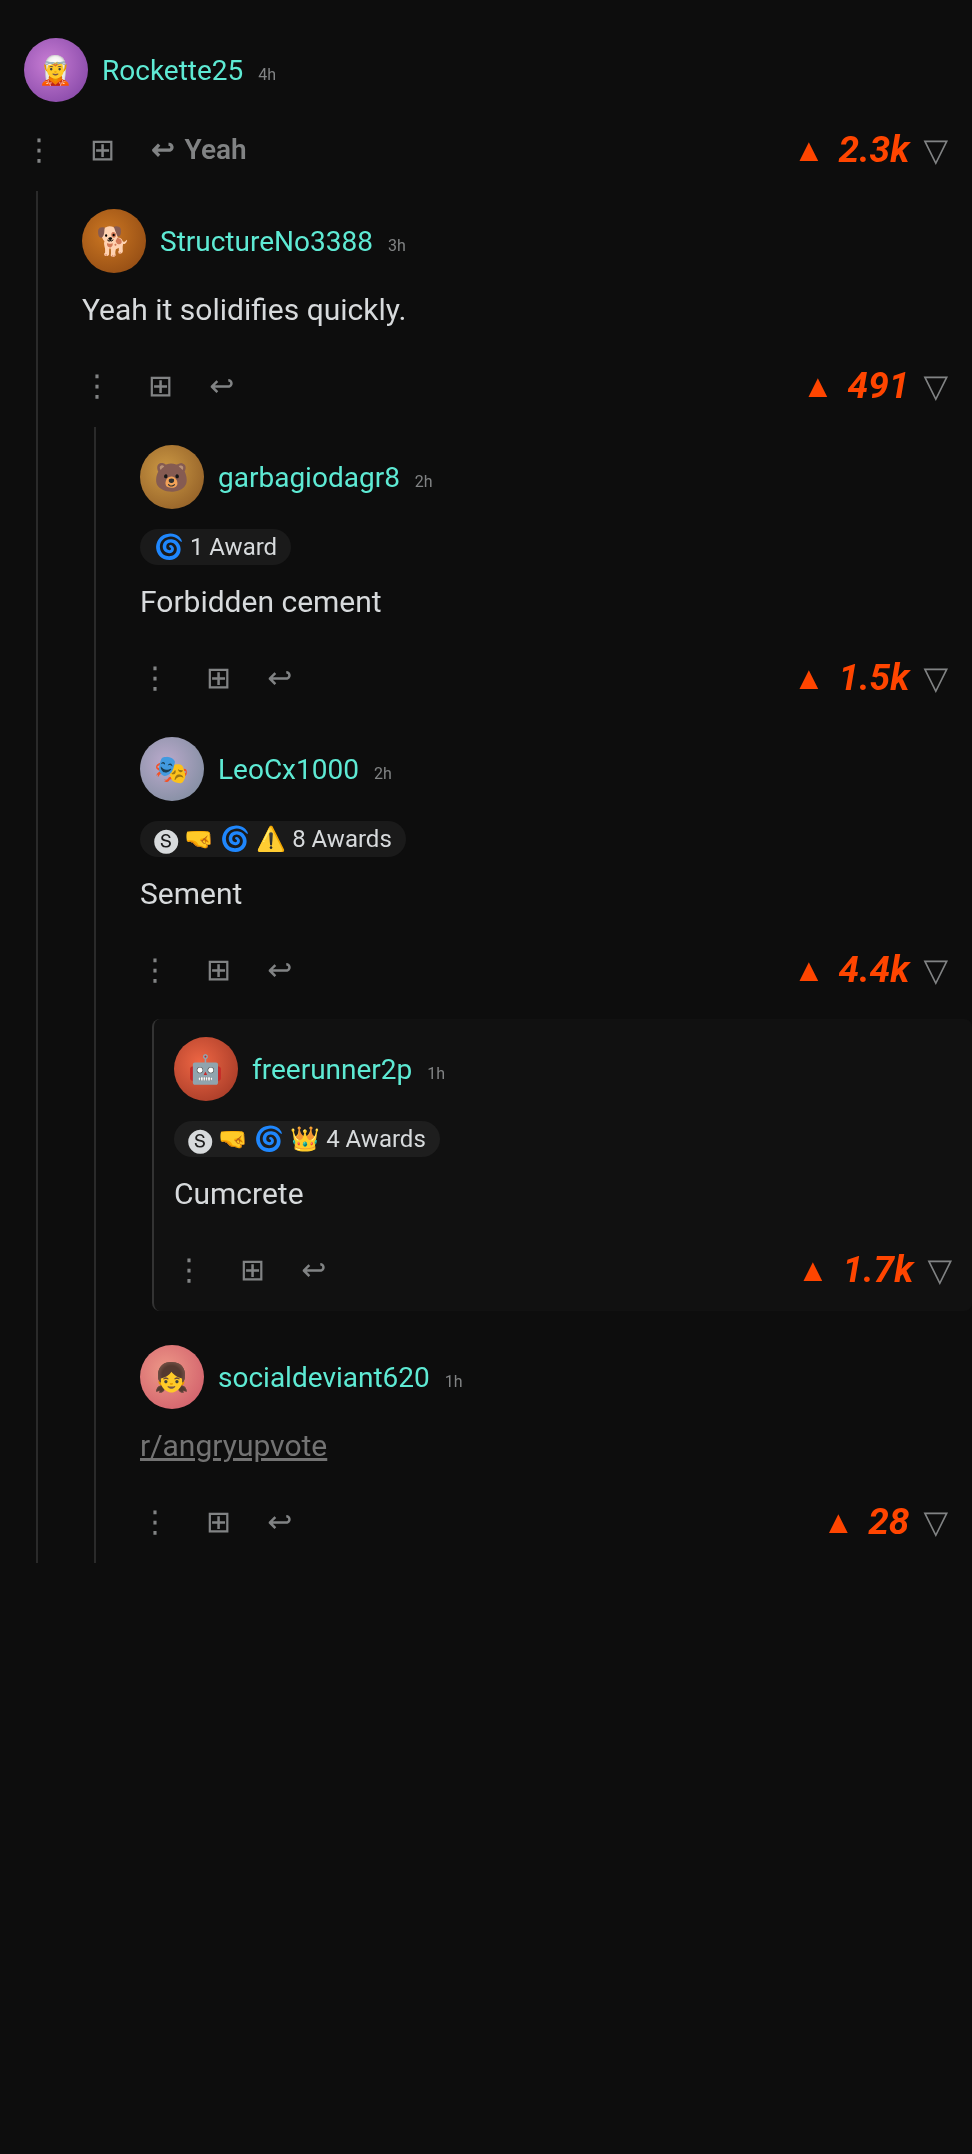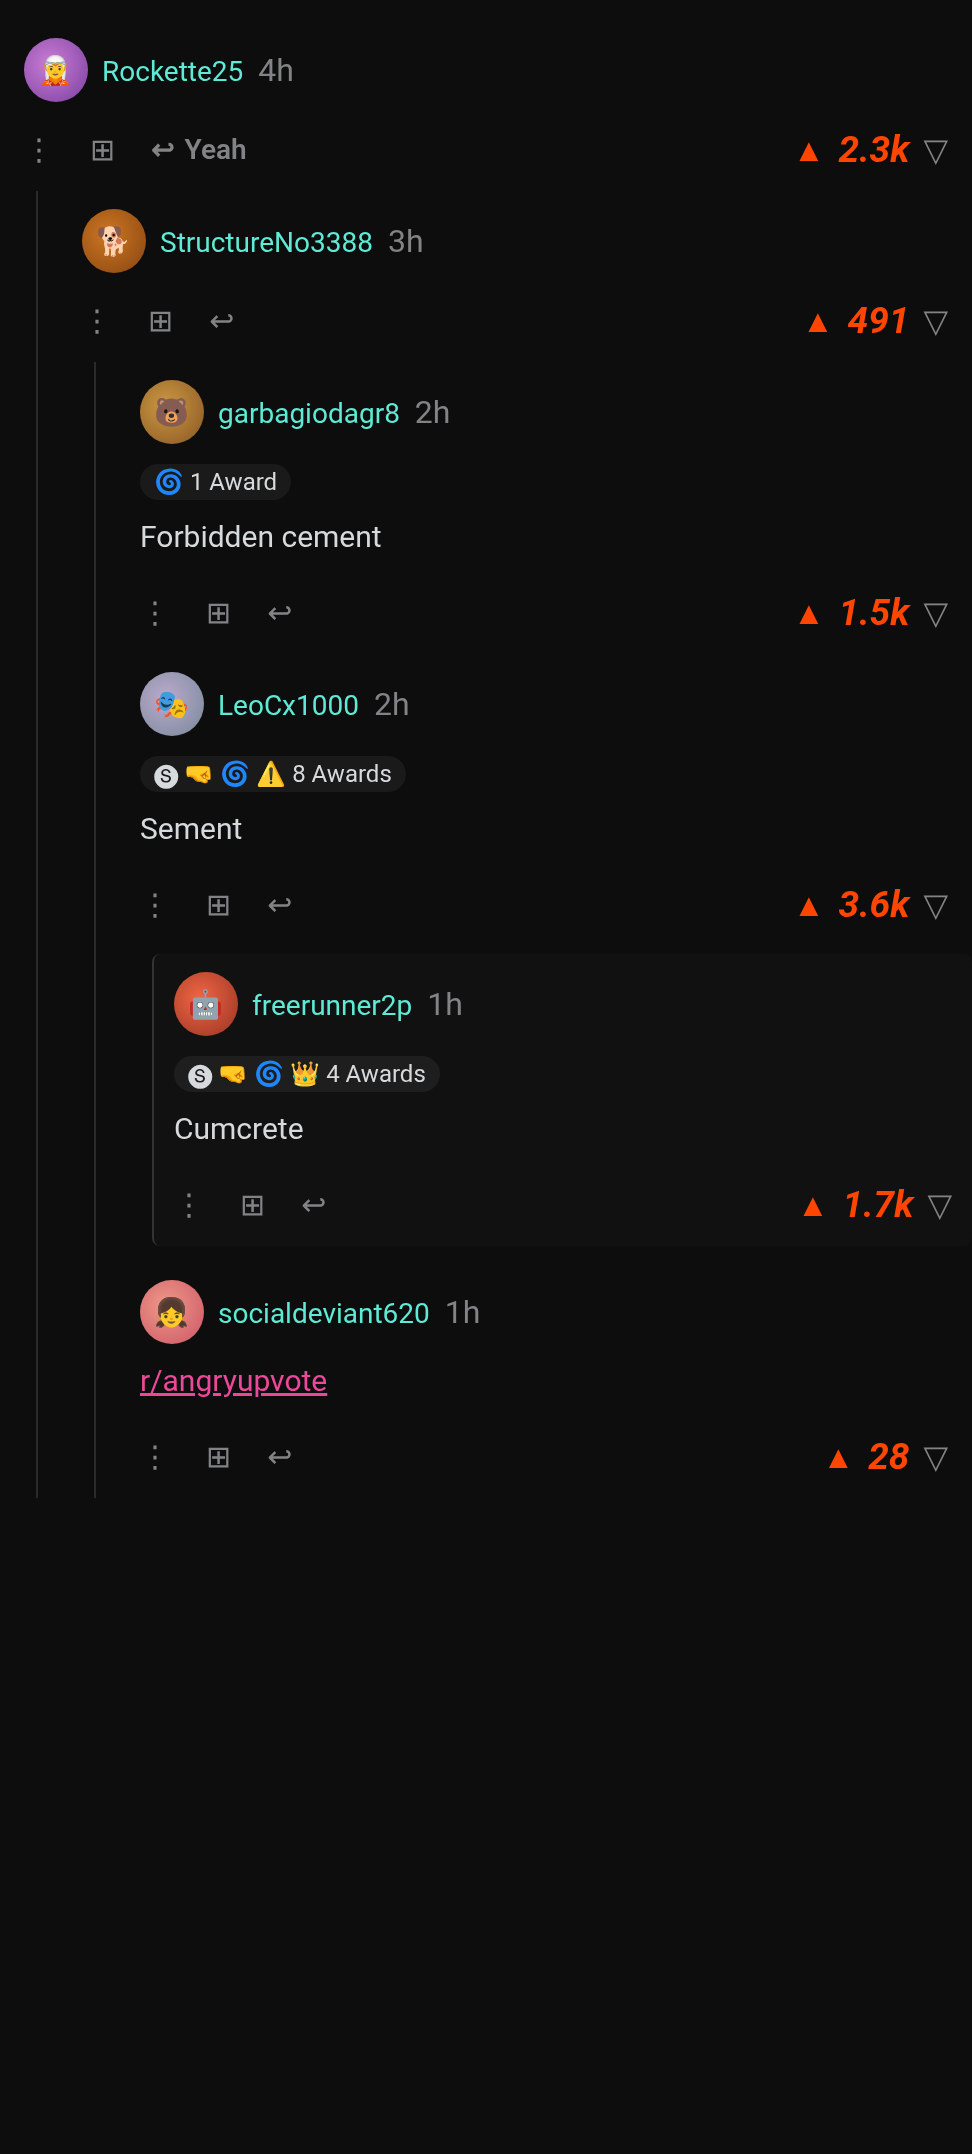--- a/index.html
+++ b/index.html
@@ -43,21 +43,21 @@
     .avatar-free { background: radial-gradient(circle at 40% 40%, #ee6644, #993322); }
     .avatar-social { background: radial-gradient(circle at 40% 40%, #ee9988, #cc5566); }
 
     .username {
       font-weight: 400;
       font-size: 28px;
       color: #5eead4;
     }
     .timestamp {
       color: #818384;
-      font-size: 32px;
+      font-size: 16px;
       margin-left: 8px;
     }
     .awards-badge {
       display: inline-flex;
       align-items: center;
       gap: 6px;
       background: #1a1a1a;
       border-radius: 20px;
       padding: 4px 14px;
       font-size: 24px;
@@ -109,21 +109,21 @@
       font-size: 37px;
       font-style: italic;
     }
     .nested-reply {
       background: #111111;
       border-radius: 8px;
       margin: 8px 0 16px 0;
       padding: 18px 20px 0 20px;
     }
     .link-text {
-      color: #ec4899;
+      color: #737373;
       font-size: 30px;
     }
   </style>
 </head>
 <body>
 
 <div class="comment-thread">
 
   <div class="comment">
     <div class="comment-header">
@@ -150,20 +150,21 @@
 
   <div style="margin-left: 36px; border-left: 2px solid #2a2a2a; padding-left: 20px;">
     <div class="comment">
       <div class="comment-header">
         <div class="avatar avatar-structure">🐕</div>
         <div>
           <span class="username">StructureNo3388</span>
           <span class="timestamp">3h</span>
         </div>
       </div>
+      <div class="comment-body">Yeah it solidifies quickly.</div>
       <div class="action-bar">
         <span class="action-icon">⋮</span>
         <span class="action-icon">⊞</span>
         <span class="action-icon">↩</span>
         <div class="vote-area">
           <span class="upvote-btn">▲</span>
           <span class="vote-count">491</span>
           <span class="downvote-btn">▽</span>
         </div>
       </div>
@@ -214,21 +215,21 @@
             <span>8 Awards</span>
           </span>
         </div>
         <div class="comment-body">Sement</div>
         <div class="action-bar">
           <span class="action-icon">⋮</span>
           <span class="action-icon">⊞</span>
           <span class="action-icon">↩</span>
           <div class="vote-area">
             <span class="upvote-btn">▲</span>
-            <span class="vote-count">3.6k</span>
+            <span class="vote-count">4.4k</span>
             <span class="downvote-btn">▽</span>
           </div>
         </div>
       </div>
 
       <div class="nested-reply" style="margin-left: 36px; border-left: 2px solid #333; background: #111;">
         <div class="comment" style="padding: 0;">
           <div class="comment-header">
             <div class="avatar avatar-free">🤖</div>
             <div>

